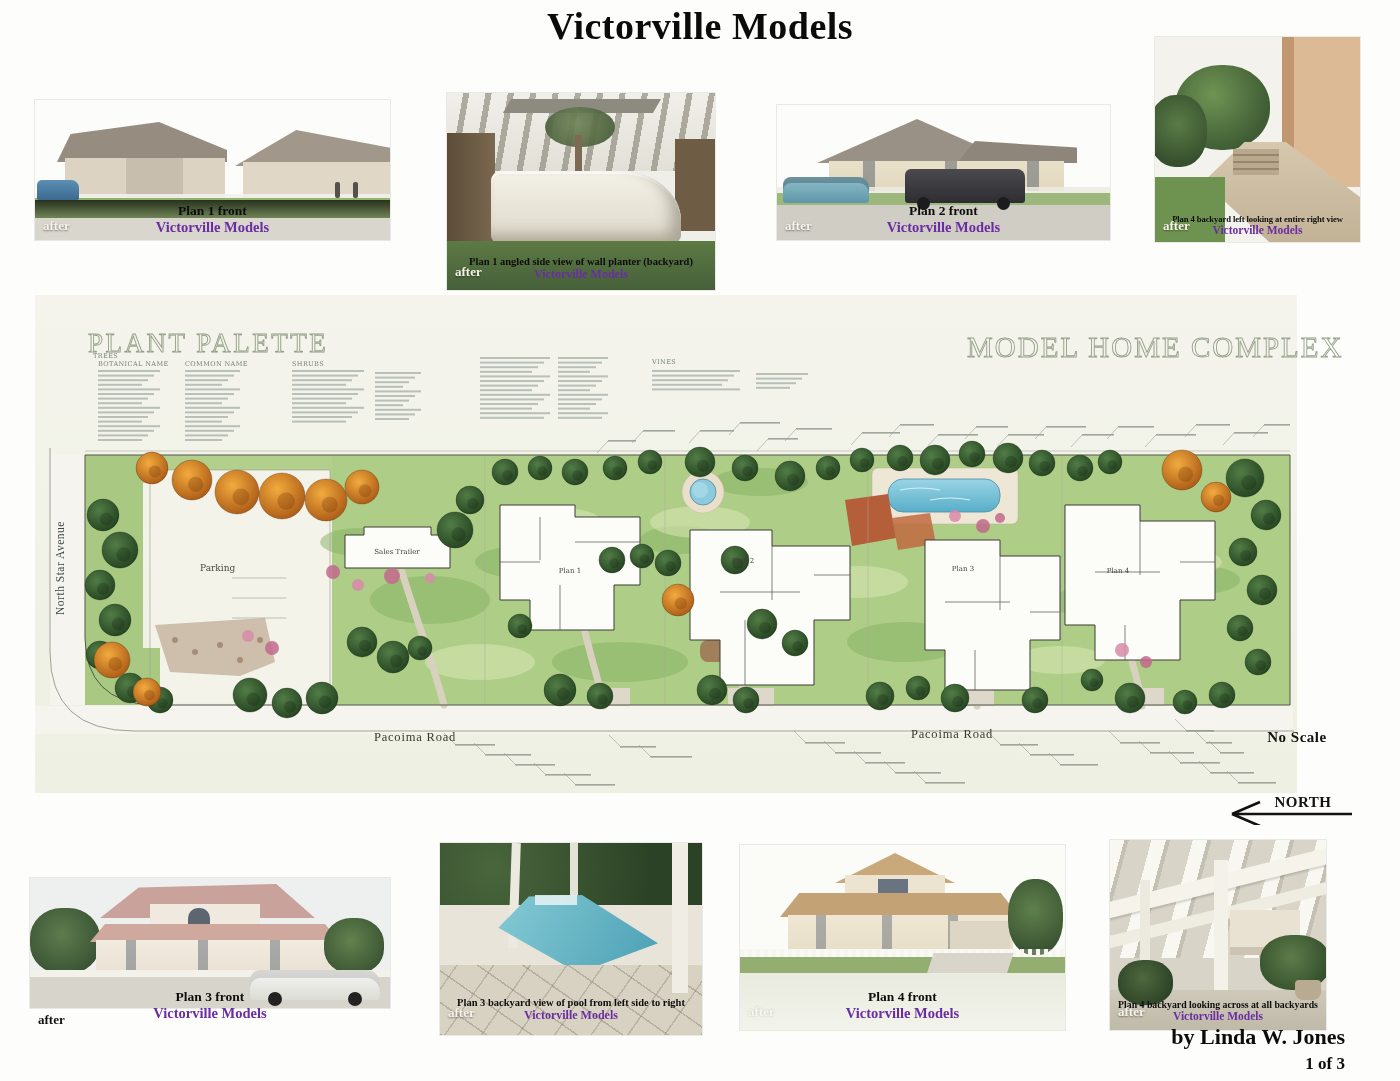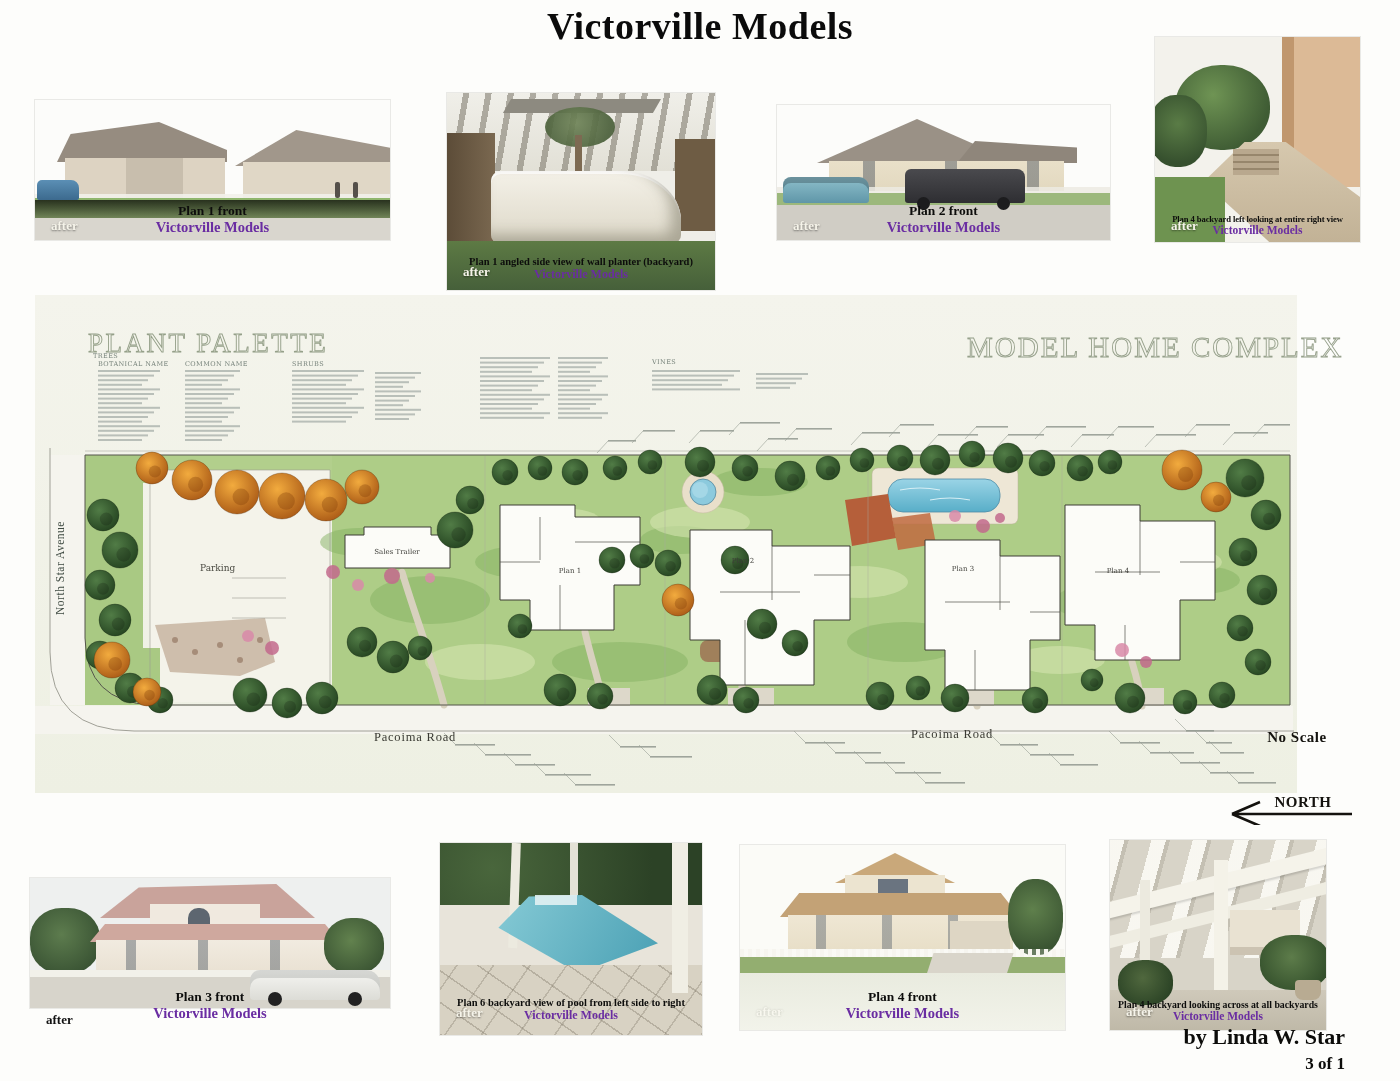--- a/index.html
+++ b/index.html
@@ -15,21 +15,21 @@
   .scene div{position:absolute;}
   .cap{position:absolute;left:0;right:0;text-align:center;line-height:1.05;}
   .cap-label{font:bold 13.5px "Liberation Serif",serif;color:#0d0d0c;}
   .cap-brand{font:bold 14.5px "Liberation Serif",serif;color:var(--brand,#6a2da2);}
   .small-cap .cap-label{font-size:10.5px;}
   .small-cap .cap-brand{font-size:12px;}
   .tiny-cap .cap-label{font-size:8.6px;letter-spacing:-.1px;}
   .tiny-cap .cap-brand{font-size:11.5px;}
   .xs-cap .cap-label{font-size:9.8px;}
   .xs-cap .cap-brand{font-size:11.5px;}
-  .cap-tag{position:absolute;left:16px;font:bold 13px "Liberation Serif",serif;color:#f6f4ea;
+  .cap-tag{position:absolute;left:8px;font:bold 13px "Liberation Serif",serif;color:#f6f4ea;
            text-shadow:0 1px 2px rgba(0,0,0,.45);}
   .tag-dark{color:#111;text-shadow:none;}
   .tag-faint{color:#fbfaf2;opacity:.8;text-shadow:0 0 2px rgba(120,120,110,.5);}
   
   .s-p1f{background:#fcfcfa;}
   .s-p1f .r1{left:22px;top:22px;width:170px;height:40px;background:#968c80;
     clip-path:polygon(0 100%,8% 30%,60% 0,100% 70%,100% 100%);}
   .s-p1f .w1{left:30px;top:58px;width:160px;height:42px;
     background:linear-gradient(90deg,#ddd3c2 0 38%,#c8bead 38% 74%,#ddd3c2 74%);}
   .s-p1f .r2{left:200px;top:30px;width:175px;height:36px;background:#a1978b;
@@ -735,21 +735,21 @@
     <div class="scene s-p3p" style="height:192px;">
       <div class="fol"></div>
       <div class="postA"></div>
       <div class="postB"></div>
       <div class="pool"></div>
       <div class="fall"></div>
       <div class="pav"></div>
       <div class="postR"></div>
     </div>
     <div class="cap" style="bottom:12px;">
-      <div class="cap-label">Plan 6 backyard view of pool from left side to right</div>
+      <div class="cap-label">Plan 3 backyard view of pool from left side to right</div>
       <div class="cap-brand">Victorville Models</div>
     </div>
     <div class="cap-tag" style="bottom:14px;">after</div>
   </div>
 
   <div class="photo" style="left:740px;top:845px;width:325px;height:185px;">
     <div class="scene s-p4f" style="height:185px;">
       <div class="r1"></div>
       <div class="w1"></div>
       <div class="win"></div>
@@ -782,15 +782,15 @@
       <div class="shrub2"></div>
       <div class="pot"></div>
     </div>
     <div class="cap" style="bottom:8px;">
       <div class="cap-label">Plan 4 backyard looking across at all backyards</div>
       <div class="cap-brand">Victorville Models</div>
     </div>
     <div class="cap-tag" style="bottom:10px;">after</div>
   </div>
 
-  <div class="author">by Linda W. Star</div>
-  <div class="pageno">3 of 1</div>
+  <div class="author">by Linda W. Jones</div>
+  <div class="pageno">1 of 3</div>
 </div>
 
 </body></html>

